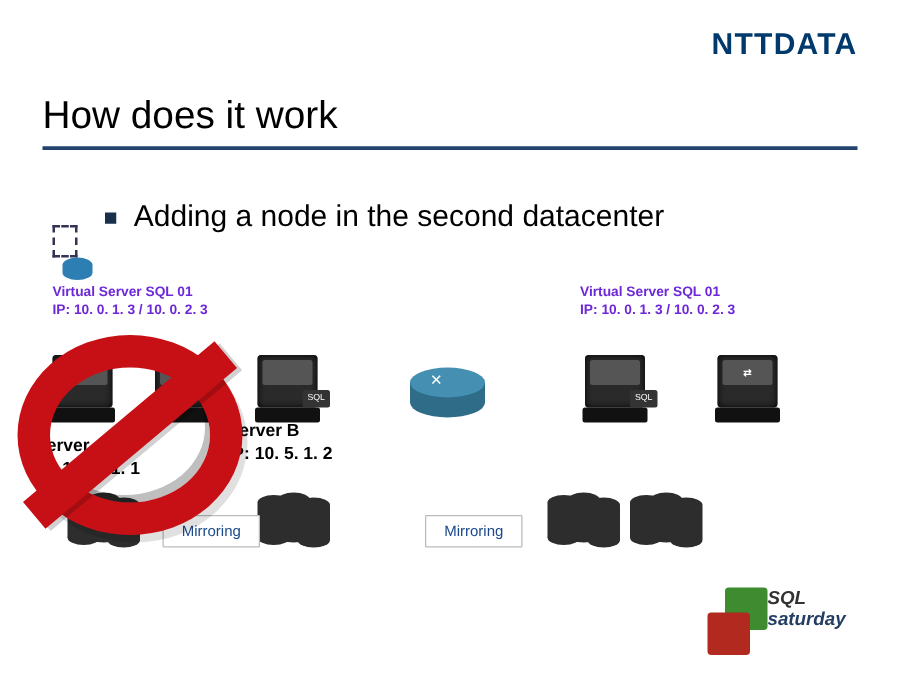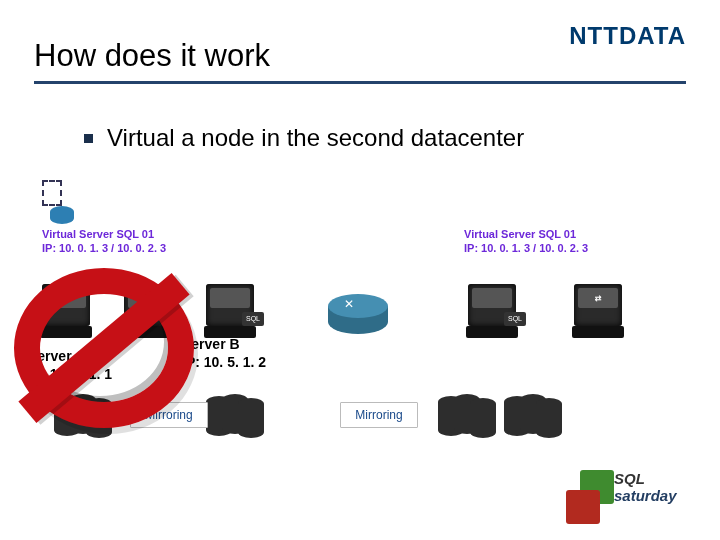--- a/index.html
+++ b/index.html
@@ -1,20 +1,20 @@
 <!DOCTYPE html>
 <html><head>
 <meta charset="utf-8">
 <style>
   * { box-sizing: border-box; margin: 0; padding: 0; }
   html, body { width: 720px; height: 540px; font-family: Arial, Helvetica, sans-serif; background:#fff; overflow:hidden; }
   .slide { position: relative; width: 720px; height: 540px; padding: 22px 34px 0 34px; }
   .logo-area { position:absolute; top:22px; right:34px; }
   .ntt-logo { font-weight: bold; letter-spacing: 1px; font-size: 24px; color:#003a6d; font-family: sans-serif; }
-  .title { font-size: 31px; color:#000; margin-top: 16px; }
+  .title { font-size: 31px; color:#000; margin-top: 52px; }
   .title-rule { border: none; border-top: 3px solid #24436c; margin-top: 7px; }
   .bullet-row { margin-top: 40px; margin-left: 50px; display:flex; align-items:flex-start; }
   .bullet-box { width:9px; height:9px; background:#1a2f4b; margin-top:10px; margin-right:14px; }
   .bullet-text { font-size: 24px; color:#000; }
   .diagram { position:absolute; top:176px; left:34px; width:652px; height:280px; }
   .vs-label { position:absolute; font-size:11px; font-weight:bold; color:#6d28d9; line-height:1.25; }
   .vs-left { top:52px; left:8px; }
   .vs-right { top:52px; right:0; width:222px; }
   .icon-svr { position:absolute; width:52px; height:54px; }
   .icon-svr .body { width:48px; height:42px; background:#2a2a2a; border-radius:3px; position:absolute; top:0; left:0; box-shadow: inset 0 0 6px #000; }
@@ -27,21 +27,21 @@
   .router .arrows { position:absolute; top:3px; left:16px; color:#fff; font-size:12px; }
   .svr-label { position:absolute; font-size:14px; font-weight:bold; color:#000; line-height:1.25; }
   .la { top:172px; left:-6px; }
   .lb { top:160px; left:148px; }
   .lc { top:172px; left:430px; }
   .storage { position:absolute; width:56px; height:44px; }
   .storage .cyl { width:26px; height:40px; background:#2d2d2d; border-radius:13px/6px; position:absolute; }
   .storage .c1 { left:0; top:2px; }
   .storage .c2 { left:16px; top:0; }
   .storage .c3 { left:32px; top:4px; }
-  .mirror-btn { position:absolute; width:78px; height:26px; background:#fff; border:1px solid #bbb; border-radius:1px; display:flex; align-items:center; justify-content:center; font-size:12px; color:#1a4a8a; }
+  .mirror-btn { position:absolute; width:78px; height:26px; background:#fff; border:1px solid #bbb; border-radius:1px; display:flex; align-items:center; justify-content:center; font-size:12px; color:#1a4a8a;margin-top:10px; }
   .dashed-icon { position:absolute; top:4px; left:4px; width:40px; height:44px; }
   .dashed-icon .dsvr { width:20px; height:26px; border:2px dashed #335; position:absolute; top:0; left:4px; }
   .dashed-icon .ddb { width:24px; height:18px; border-radius:12px/6px; background:#2d7fb3; position:absolute; bottom:0; left:12px; }
   .no-sign { position:absolute; top:92px; left:-20px; width:200px; height:160px; }
   .no-sign .ring { width:180px; height:160px; border:26px solid #c61016; border-radius:50%; position:absolute; top:0; left:0; box-shadow: inset -4px -6px 0 rgba(0,0,0,.25), 4px 6px 0 rgba(0,0,0,.12); }
   .no-sign .bar { width:200px; height:28px; background:#c61016; position:absolute; top:66px; left:-10px; transform:rotate(-40deg); box-shadow: 2px 4px 0 rgba(0,0,0,.18); }
   .footer-logo { position:absolute; right:24px; bottom:18px; width:130px; height:56px; }
   .footer-logo .tile { position:absolute; width:34px; height:34px; border-radius:3px; }
   .footer-logo .t1 { background:#3f8b2f; left:14px; top:4px; }
   .footer-logo .t2 { background:#b22a1f; left:0; top:24px; }
@@ -56,21 +56,21 @@
 
   <div class="logo-area">
     <span class="ntt-logo"><span>NTTDATA</span></span>
   </div>
 
   <div class="title">How does it work</div>
   <hr class="title-rule">
 
   <div class="bullet-row">
     <div class="bullet-box"></div>
-    <div class="bullet-text">Virtual a node in the second datacenter</div>
+    <div class="bullet-text">Adding a node in the second datacenter</div>
   </div>
 
   <div class="diagram">
 
     <div class="dashed-icon">
       <div class="dsvr"></div>
       <div class="ddb"></div>
     </div>
 
     <div class="vs-label vs-left">

